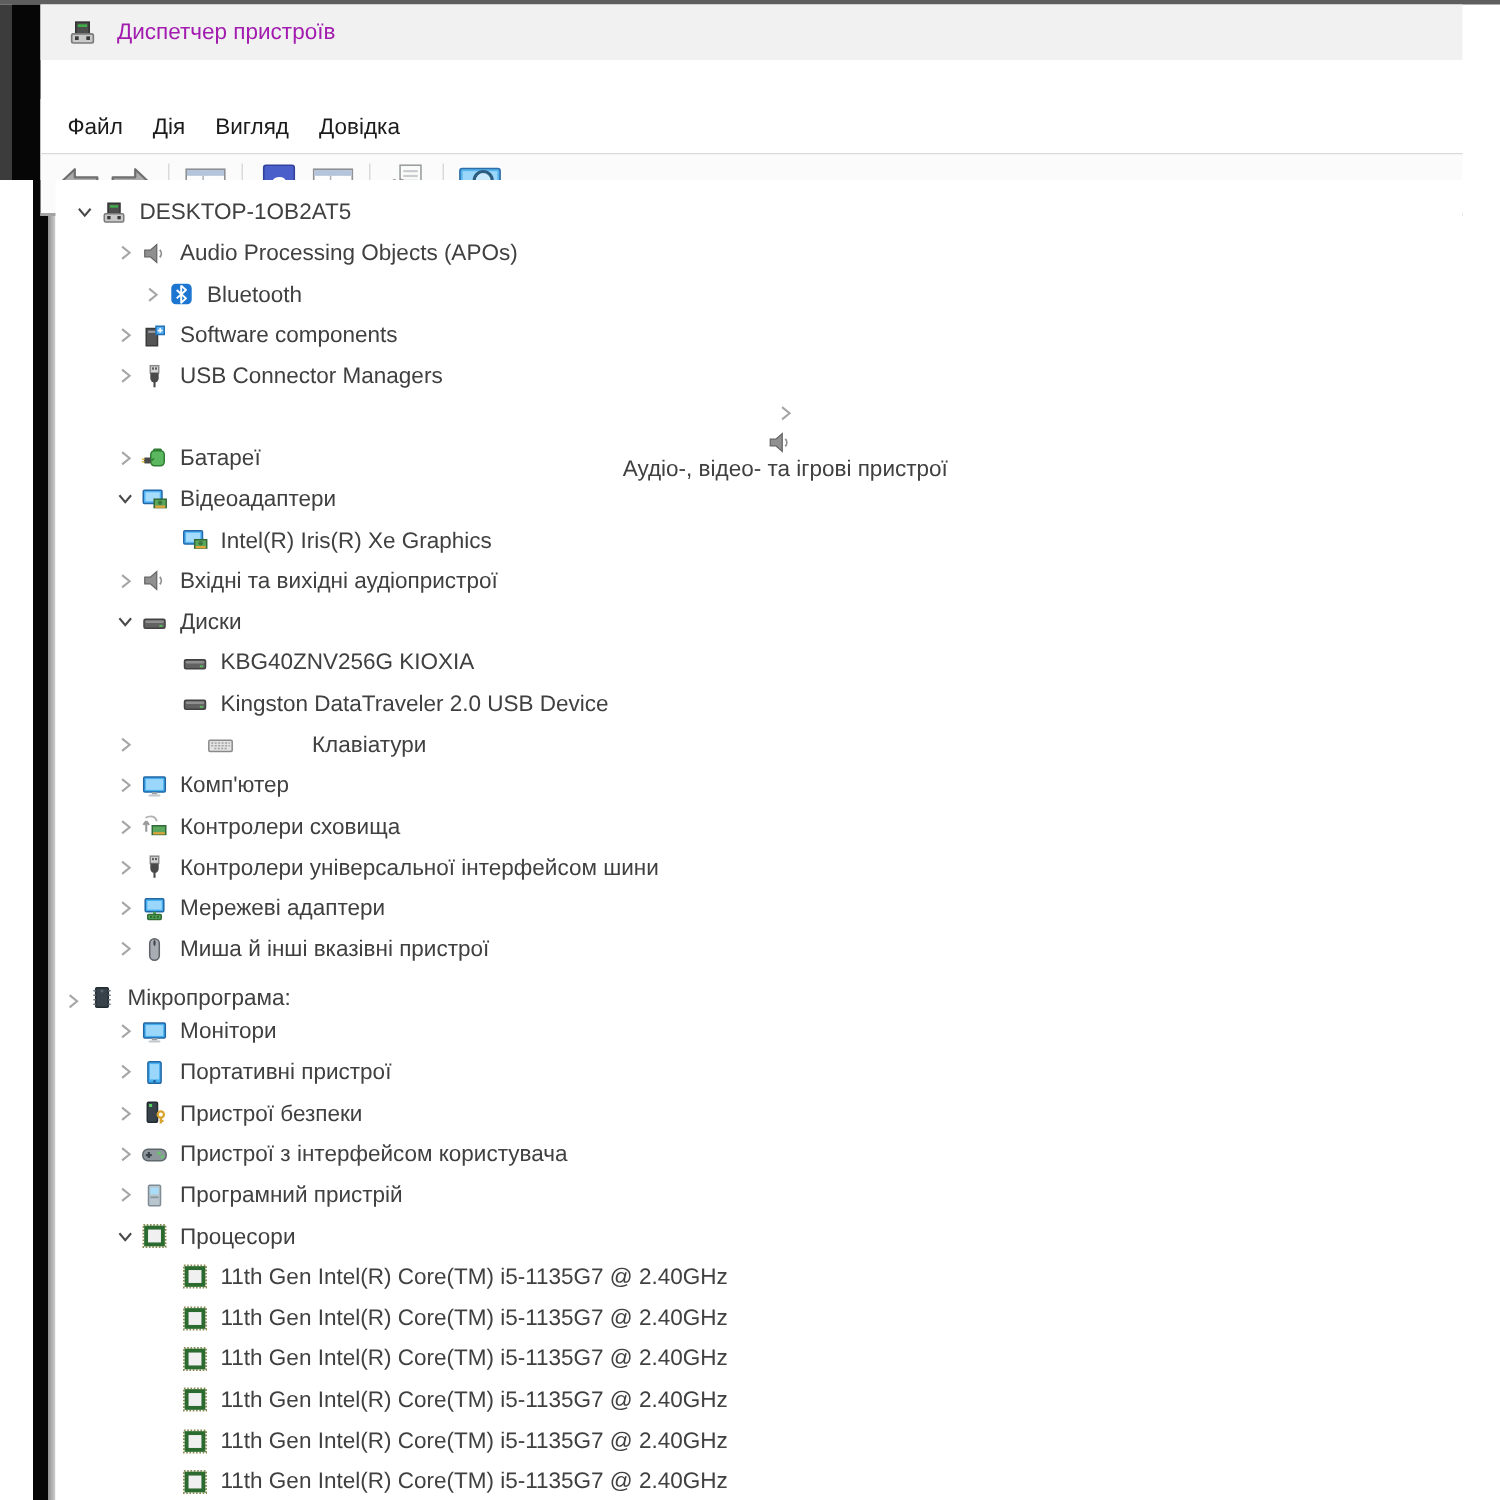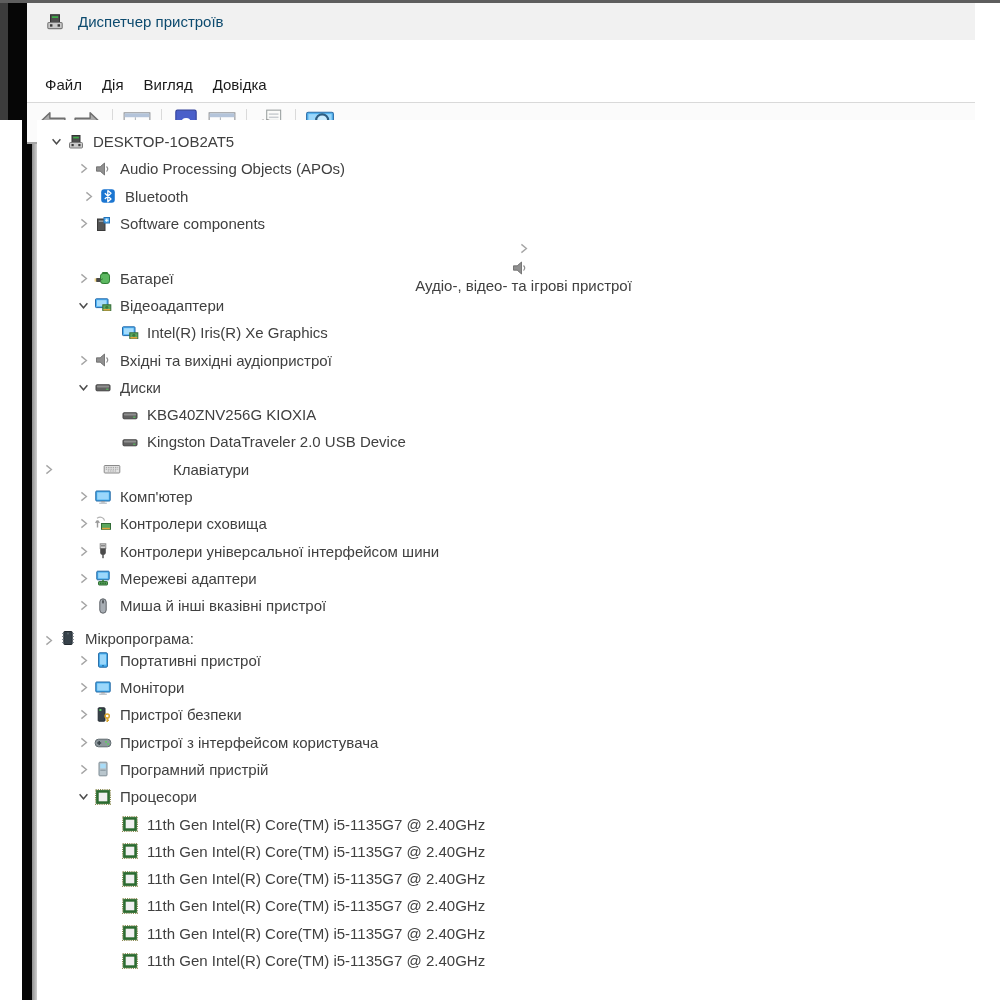--- a/index.html
+++ b/index.html
@@ -13,21 +13,21 @@
   
   #top-border{left:0;top:0;width:1000px;height:3px;background:#5e5e5e;}
   #edge-dark-top{left:0;top:3px;width:8px;height:117px;background:#3c3c3c;}
   #edge-black-top{left:8px;top:3px;width:19px;height:117px;background:#060606;}
   #edge-black-main{left:22px;top:120px;width:10px;height:880px;background:#060606;}
   #edge-gray-main{left:32px;top:120px;width:5px;height:880px;background:linear-gradient(to right,#8f8f8f,#cfcfcf);}
   
   #win-chrome{left:27px;top:3px;width:948px;}
   #title-bar{height:37px;background:#f1f1f1;display:flex;align-items:center;padding-left:18px;box-sizing:border-box;}
   #title-bar .t-icon{width:20px;height:20px;margin-right:13px;display:inline-flex;}
-  #title-text{font-size:15px;color:#0c4a6e;}
+  #title-text{font-size:15px;color:#a21caf;}
   #menu-bar{height:37px;background:#ffffff;display:flex;align-items:center;padding-left:8px;border-bottom:1px solid #d9d9d9;box-sizing:border-box;margin-top:26px;}
   .menu-item{font-size:15px;padding:5px 10px;cursor:default;}
   #toolbar{height:41px;background:#fbfbfb;display:flex;align-items:center;padding-left:7px;border-bottom:2px solid #a3a3a3;box-sizing:border-box;}
   .tb-btn{width:32px;height:32px;display:flex;align-items:center;justify-content:center;margin:0 2px;}
   .tb-sep{width:1px;height:27px;background:#dadada;margin:0 6px;}
   
   #tree-pane{left:37px;top:120px;width:938px;height:880px;background:#ffffff;padding-top:8px;box-sizing:border-box;}
   .tree-row{display:flex;align-items:center;height:27.3px;white-space:nowrap;cursor:default;}
   .chev{width:22px;flex:0 0 22px;display:inline-flex;align-items:center;justify-content:center;}
   .tico{width:18px;height:18px;flex:0 0 18px;margin-right:8px;display:inline-flex;align-items:center;justify-content:center;}
@@ -170,21 +170,21 @@
         </svg>
       </span>
       <span class="tico">
         <svg width="18" height="18" viewBox="0 0 18 18" xmlns="http://www.w3.org/2000/svg">
           <polygon points="2.5,6.8 6.2,6.8 10.5,3 10.5,15 6.2,11.2 2.5,11.2" fill="#909090" stroke="#636363" stroke-width="0.8"></polygon>
           <path d="M12.5 6.5 A3.6 3.6 0 0 1 12.5 11.5" fill="none" stroke="#8d8d8d" stroke-width="1.2"></path>
         </svg>
       </span>
       <span class="tlabel">Audio Processing Objects (APOs)</span>
     </div>
-    <div class="tree-row" style="padding-left: 40px; align-items: center;">
+    <div class="tree-row" style="padding-left: 53px; align-items: center;">
       <span class="chev">
         <svg width="13" height="13" viewBox="0 0 13 13">
           <polyline points="4.4,2.4 9.4,6.5 4.4,10.6" fill="none" stroke="#a6a6a6" stroke-width="1.4"></polyline>
         </svg>
       </span>
       <span class="tico">
         <svg width="18" height="18" viewBox="0 0 18 18" xmlns="http://www.w3.org/2000/svg">
           <rect x="2.2" y="2.2" width="13.6" height="13.6" rx="3" fill="#1c76d1"></rect>
           <path d="M8.8 3.2 V14.8 L12 11.9 L5.8 6.3 M5.8 11.9 L12 6.3 L8.8 3.4" stroke="#fff" stroke-width="1.3" fill="none" stroke-linejoin="round"></path>
         </svg>
@@ -199,20 +199,37 @@
       </span>
       <span class="tico">
         <svg width="18" height="18" viewBox="0 0 18 18" xmlns="http://www.w3.org/2000/svg">
           <rect x="3.5" y="4" width="7.5" height="11.5" fill="#555" stroke="#3a3a3a"></rect>
           <rect x="4.8" y="5.5" width="4.9" height="1.4" fill="#9aa0a6"></rect>
           <rect x="10" y="2.5" width="5.5" height="5.5" fill="#57b0f2" stroke="#2272b8"></rect>
           <path d="M12.75 3.6 v3.3 M11.1 5.25 h3.3" stroke="#fff" stroke-width="1"></path>
         </svg>
       </span>
       <span class="tlabel">Software components</span>
+    </div>
+    <div class="tree-row" style="padding-left: 35px;">
+      <span class="chev">
+        <svg width="13" height="13" viewBox="0 0 13 13">
+          <polyline points="4.4,2.4 9.4,6.5 4.4,10.6" fill="none" stroke="#a6a6a6" stroke-width="1.4"></polyline>
+        </svg>
+      </span>
+      <span class="tico">
+        <svg width="18" height="18" viewBox="0 0 18 18" xmlns="http://www.w3.org/2000/svg">
+          <rect x="6.2" y="1.8" width="5.6" height="4.8" fill="#d6d6d6" stroke="#8a8a8a"></rect>
+          <rect x="7.4" y="2.9" width="1.2" height="1.6" fill="#555"></rect>
+          <rect x="9.4" y="2.9" width="1.2" height="1.6" fill="#555"></rect>
+          <path d="M6.2 6.6 h5.6 v3.6 a2.8 2.8 0 0 1 -5.6 0 Z" fill="#4a4a4a"></path>
+          <rect x="8.3" y="12.6" width="1.4" height="3.6" fill="#4a4a4a"></rect>
+        </svg>
+      </span>
+      <span class="tlabel">USB Connector Managers</span>
     </div>
     <div class="tree-row" style="padding-left: 35px; flex-direction: column;">
       <span class="chev">
         <svg width="13" height="13" viewBox="0 0 13 13">
           <polyline points="4.4,2.4 9.4,6.5 4.4,10.6" fill="none" stroke="#a6a6a6" stroke-width="1.4"></polyline>
         </svg>
       </span>
       <span class="tico">
         <svg width="18" height="18" viewBox="0 0 18 18" xmlns="http://www.w3.org/2000/svg">
           <polygon points="2.5,6.8 6.2,6.8 10.5,3 10.5,15 6.2,11.2 2.5,11.2" fill="#909090" stroke="#636363" stroke-width="0.8"></polygon>
@@ -313,21 +330,21 @@
       <span class="chev"></span>
       <span class="tico">
         <svg width="18" height="18" viewBox="0 0 18 18" xmlns="http://www.w3.org/2000/svg">
           <rect x="2" y="6.8" width="14" height="6" rx="1" fill="#616161" stroke="#424242"></rect>
           <rect x="2.8" y="7.6" width="12.4" height="1.8" rx="0.9" fill="#8f8f8f"></rect>
           <rect x="12.2" y="10.6" width="2.2" height="1.3" fill="#58b95c"></rect>
         </svg>
       </span>
       <span class="tlabel">Kingston DataTraveler 2.0 USB Device</span>
     </div>
-    <div class="tree-row" style=" gap: 44px;">
+    <div class="tree-row" style="padding-left: 35px; gap: 44px;">
       <span class="chev">
         <svg width="13" height="13" viewBox="0 0 13 13">
           <polyline points="4.4,2.4 9.4,6.5 4.4,10.6" fill="none" stroke="#a6a6a6" stroke-width="1.4"></polyline>
         </svg>
       </span>
       <span class="tico">
         <svg width="18" height="18" viewBox="0 0 18 18" xmlns="http://www.w3.org/2000/svg">
           <rect x="1.2" y="5.5" width="15.6" height="7.5" rx="0.8" fill="#e3e3e3" stroke="#8a8a8a"></rect>
           <path d="M2.8 7.4 h12.4 M2.8 9.2 h12.4 M4.8 11 h8.4" stroke="#a3a3a3" stroke-width="1" stroke-dasharray="1.4 0.9" fill="none"></path>
         </svg>
@@ -433,51 +450,51 @@
       <span class="tlabel">Мікропрограма:</span>
     </div>
     <div class="tree-row" style="padding-left: 35px;">
       <span class="chev">
         <svg width="13" height="13" viewBox="0 0 13 13">
           <polyline points="4.4,2.4 9.4,6.5 4.4,10.6" fill="none" stroke="#a6a6a6" stroke-width="1.4"></polyline>
         </svg>
       </span>
       <span class="tico">
         <svg width="18" height="18" viewBox="0 0 18 18" xmlns="http://www.w3.org/2000/svg">
-          <rect x="4.6" y="1.8" width="8.8" height="14.4" rx="1.2" fill="#45aef0" stroke="#2066a2"></rect>
-          <rect x="5.9" y="3.4" width="6.2" height="10.2" fill="#9bd7fb"></rect>
-          <circle cx="9" cy="14.8" r="0.8" fill="#1c5c8f"></circle>
-        </svg>
-      </span>
-      <span class="tlabel">Портативні пристрої</span>
-    </div>
-    <div class="tree-row" style="padding-left: 35px;">
-      <span class="chev">
-        <svg width="13" height="13" viewBox="0 0 13 13">
-          <polyline points="4.4,2.4 9.4,6.5 4.4,10.6" fill="none" stroke="#a6a6a6" stroke-width="1.4"></polyline>
-        </svg>
-      </span>
-      <span class="tico">
-        <svg width="18" height="18" viewBox="0 0 18 18" xmlns="http://www.w3.org/2000/svg">
           <rect x="1.8" y="3" width="14.4" height="10" rx="0.8" fill="#45aef0" stroke="#2066a2"></rect>
           <rect x="3.2" y="4.4" width="11.6" height="7.2" fill="#9bd7fb"></rect>
           <rect x="7.2" y="13" width="3.6" height="1.6" fill="#98a0a8"></rect>
           <rect x="5" y="14.6" width="8" height="1.4" rx="0.7" fill="#c2c8ce"></rect>
         </svg>
       </span>
       <span class="tlabel">Монітори</span>
     </div>
     <div class="tree-row" style="padding-left: 35px;">
       <span class="chev">
         <svg width="13" height="13" viewBox="0 0 13 13">
           <polyline points="4.4,2.4 9.4,6.5 4.4,10.6" fill="none" stroke="#a6a6a6" stroke-width="1.4"></polyline>
         </svg>
       </span>
       <span class="tico">
         <svg width="18" height="18" viewBox="0 0 18 18" xmlns="http://www.w3.org/2000/svg">
+          <rect x="4.6" y="1.8" width="8.8" height="14.4" rx="1.2" fill="#45aef0" stroke="#2066a2"></rect>
+          <rect x="5.9" y="3.4" width="6.2" height="10.2" fill="#9bd7fb"></rect>
+          <circle cx="9" cy="14.8" r="0.8" fill="#1c5c8f"></circle>
+        </svg>
+      </span>
+      <span class="tlabel">Портативні пристрої</span>
+    </div>
+    <div class="tree-row" style="padding-left: 35px;">
+      <span class="chev">
+        <svg width="13" height="13" viewBox="0 0 13 13">
+          <polyline points="4.4,2.4 9.4,6.5 4.4,10.6" fill="none" stroke="#a6a6a6" stroke-width="1.4"></polyline>
+        </svg>
+      </span>
+      <span class="tico">
+        <svg width="18" height="18" viewBox="0 0 18 18" xmlns="http://www.w3.org/2000/svg">
           <rect x="4.2" y="1.8" width="6.8" height="13.4" rx="0.8" fill="#37424a" stroke="#232b30"></rect>
           <rect x="5.4" y="3" width="2" height="2" fill="#58d05e"></rect>
           <circle cx="13.2" cy="10" r="2.1" fill="none" stroke="#d8a52c" stroke-width="1.5"></circle>
           <path d="M13.2 12.1 V16 M13.2 14.2 h1.8" stroke="#d8a52c" stroke-width="1.5" fill="none"></path>
         </svg>
       </span>
       <span class="tlabel">Пристрої безпеки</span>
     </div>
     <div class="tree-row" style="padding-left: 35px;">
       <span class="chev">

